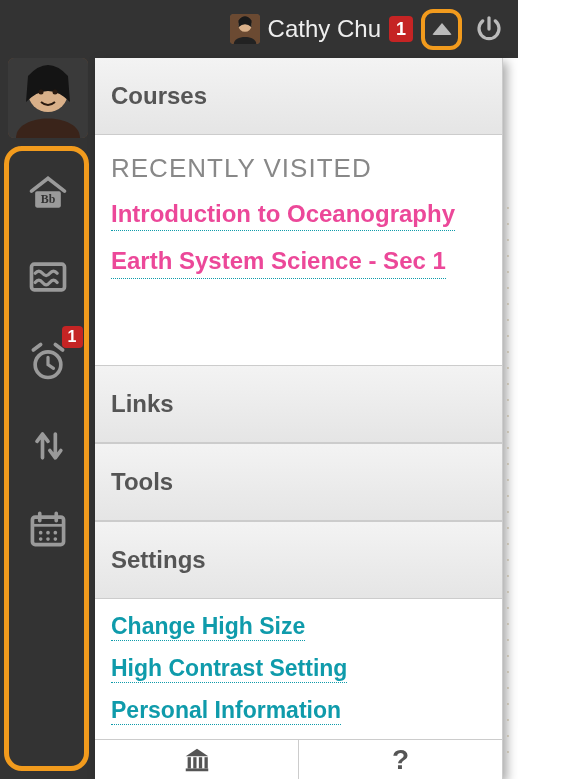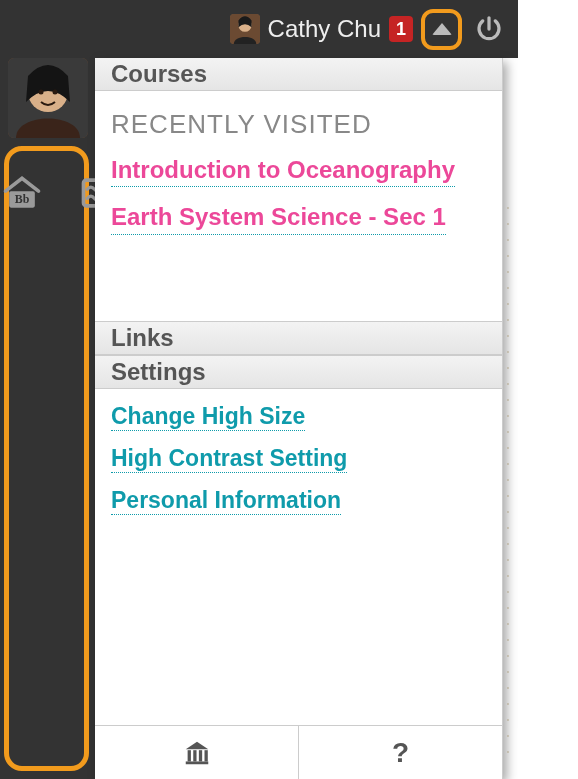--- a/index.html
+++ b/index.html
@@ -16,28 +16,28 @@
   .collapse-chip { width:41px; height:41px; border-radius:12px; border:4px solid #f29b1d; background:#333; display:inline-flex; align-items:center; justify-content:center; }
   .tri-up { width:0; height:0; border-left:10px solid transparent; border-right:10px solid transparent; border-bottom:12px solid #bbb; border-radius:2px; }
   .power-btn { width:42px; height:42px; display:inline-flex; align-items:center; justify-content:center; color:#bbb; margin-left:6px; margin-right:4px;}
   .power-btn svg { width:30px; height:30px; }
 
   
   .rail-wrap { position:absolute; top:58px; left:0; width:95px; bottom:0; background:#333; z-index:4; }
   .avatar-big { position:absolute; top:0; left:8px; width:80px; height:80px; border-radius:6px; overflow:hidden; background:#6b4a32; }
   .avatar-big svg { width:100%; height:100%; }
   .rail-highlight { position:absolute; top:88px; left:4px; right:6px; bottom:8px; border:5px solid #f29b1d; border-radius:18px; }
-  .rail-icons { position:absolute; top:110px; left:0; right:0; display:flex; flex-direction:row; align-items:center; gap:34px; }
+  .rail-icons { position:absolute; top:110px; left:0; right:0; display:flex; flex-direction:column; align-items:center; gap:34px; }
   .rail-icon { width:50px; height:50px; color:#9a9a9a; display:flex; align-items:center; justify-content:center; position:relative; }
   .rail-icon svg { width:44px; height:44px; }
   .rail-badge { position:absolute; top:-10px; right:-10px; background:#c52424; color:#fff; font-size:16px; font-weight:bold; border-radius:4px; padding:0 6px; height:22px; display:flex; align-items:center; }
 
   
   .panel { position:absolute; top:58px; left:95px; width:408px; bottom:0; background:#fff; box-shadow: 4px 4px 10px rgba(0,0,0,.35); z-index:6; display:flex; flex-direction:column; border-right:1px solid #ccc; }
-  .section-bar { background:linear-gradient(#f3f3f3,#e5e5e5); border-top:1px solid #ccc; border-bottom:1px solid #ccc; padding:2px 16px; font-size:24px; font-weight:bold; color:#555; }
+  .section-bar { background:linear-gradient(#f3f3f3,#e5e5e5); border-top:1px solid #ccc; border-bottom:1px solid #ccc; padding:24px 16px; font-size:24px; font-weight:bold; color:#555; }
   .section-bar:first-child { border-top:none; }
   .recent-label { color:#888; font-size:26px; letter-spacing:1px; padding:18px 16px 10px; font-weight:400; }
   .link-list { padding:4px 16px 0; flex:0 0 auto; }
   .link-list a { display:block; color:#ec4899; font-size:24px; font-weight:bold; text-decoration:none; border-bottom:1px dotted #0f9bab; margin-bottom:14px; line-height:1.35; width:fit-content; max-width:100%; }
   .courses-body { flex:0 0 auto; min-height:230px; }
   .settings-list { padding:14px 16px 0; }
   .settings-list a { display:block; color:#0f9bab; font-size:23px; font-weight:bold; text-decoration:none; border-bottom:1px dotted #0f9bab; margin-bottom:14px; width:fit-content; }
   .panel-footer { margin-top:auto; height:54px; border-top:1px solid #ccc; display:flex; background:#fff;}
   .panel-footer .fbtn { flex:1; display:flex; align-items:center; justify-content:center; color:#555; font-size:28px; }
   .panel-footer .fbtn + .fbtn { border-left:1px solid #ccc; }
@@ -140,20 +140,21 @@
   <div class="panel">
     <div class="section-bar">Courses</div>
     <div class="courses-body">
       <div class="recent-label">RECENTLY VISITED</div>
       <div class="link-list">
         <a href="#">Introduction to Oceanography</a>
         <a href="#">Earth System Science - Sec 1</a>
       </div>
     </div>
     <div class="section-bar">Links</div>
+    <div class="section-bar">Tools</div>
     <div class="section-bar">Settings</div>
     <div class="settings-list">
       <a href="#">Change High Size</a>
       <a href="#">High Contrast Setting</a>
       <a href="#">Personal Information</a>
     </div>
     <div class="panel-footer">
       <div class="fbtn">
         <svg viewBox="0 0 32 32">
           <path d="M4 12 L16 4 L28 12 Z" fill="currentColor"></path>

